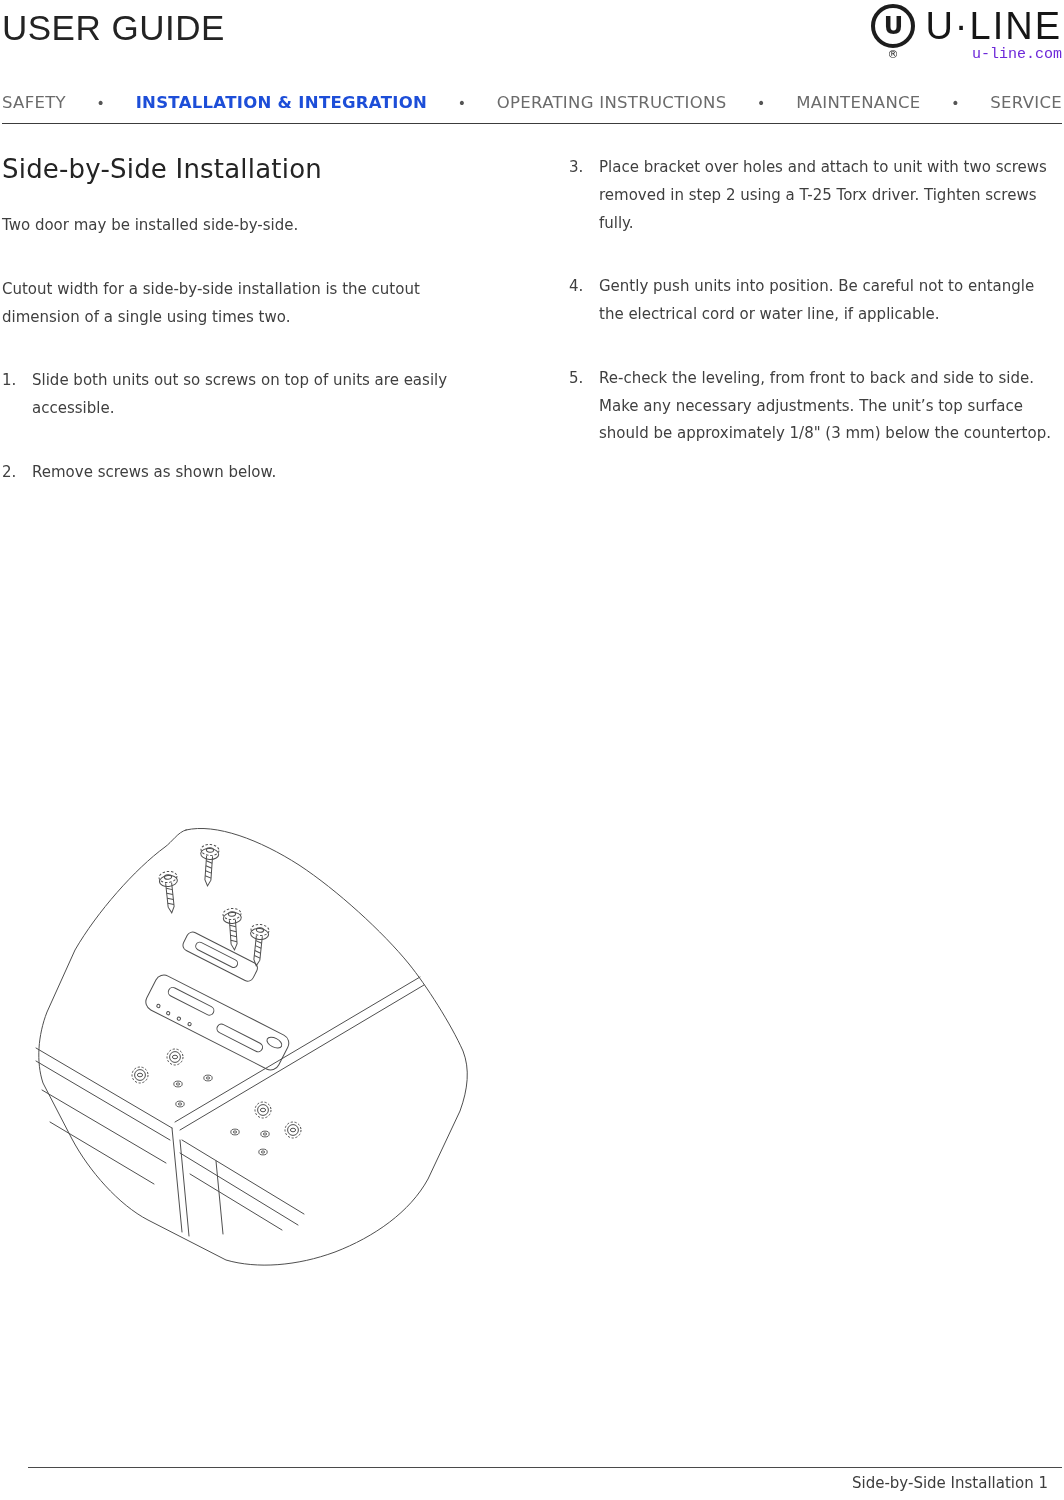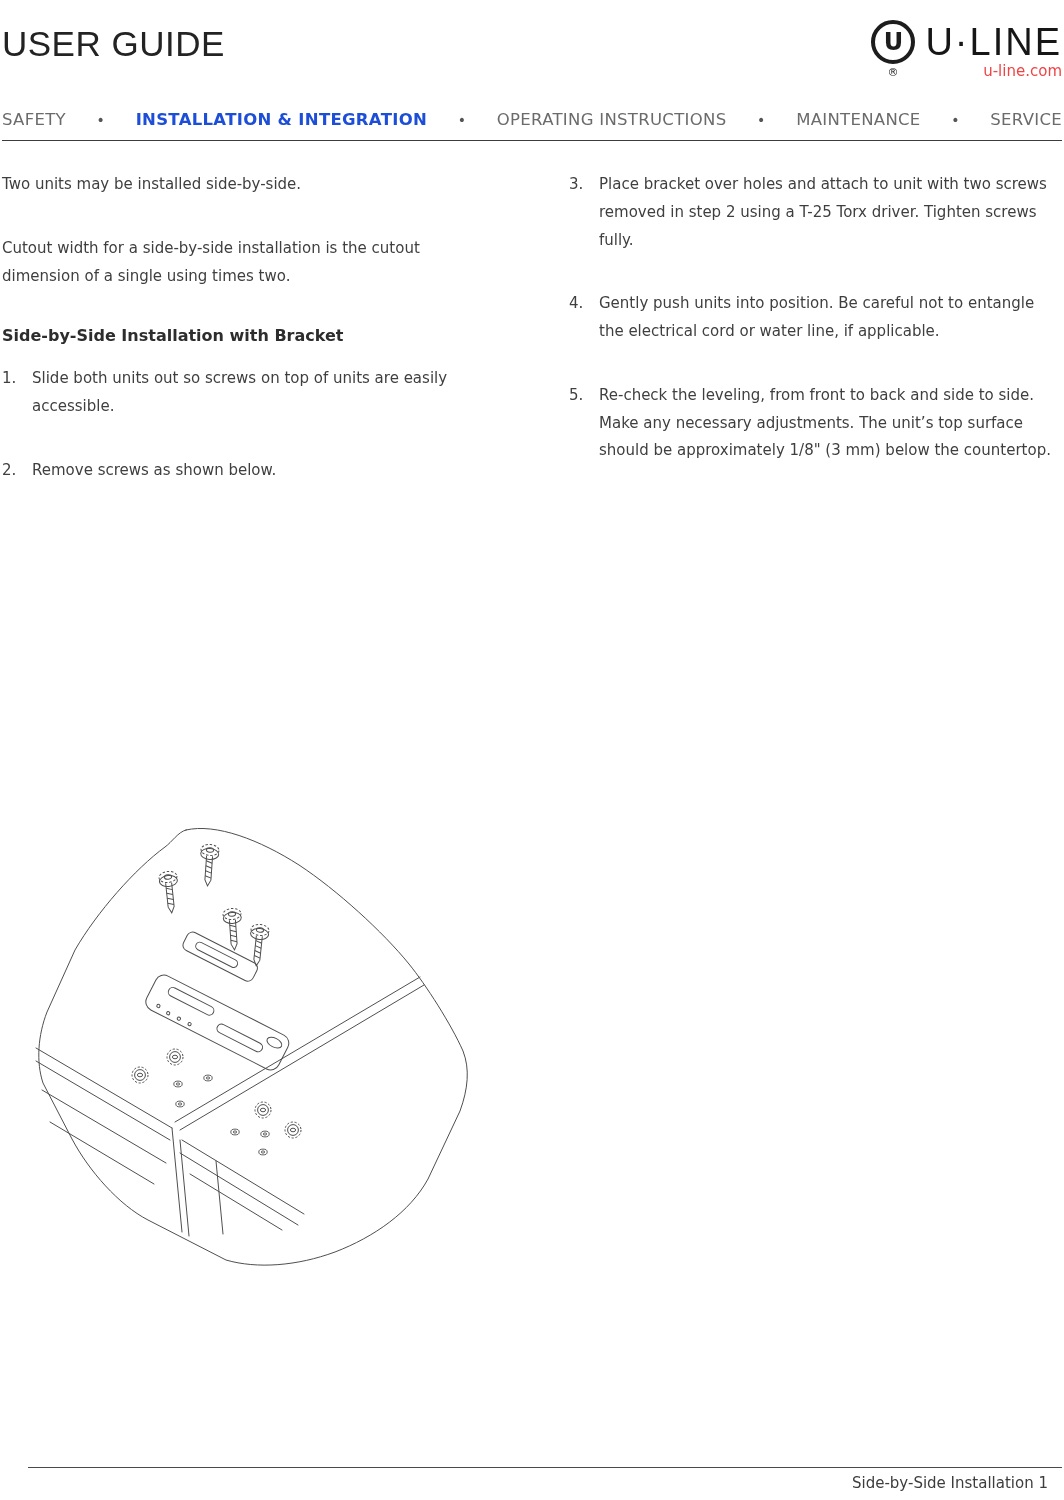--- a/index.html
+++ b/index.html
@@ -4,21 +4,21 @@
 <style>
   * { margin:0; padding:0; box-sizing:border-box; }
   html,body { background:#ffffff; }
   body {
     width:1064px; height:1500px;
     font-family:"DejaVu Sans", sans-serif;
     color:#3f3f3f;
     position:relative;
     overflow:hidden;
   }
-  .page { width:1064px; height:1348px; position:relative; padding:20px 2px 0 2px;border-radius:26px; }
+  .page { width:1064px; height:1348px; position:relative; padding:4px 2px 0 2px;border-radius:26px; }
 
   
   .header { display:flex; justify-content:space-between; align-items:flex-start; }
   .doc-title {
     font-size:35px; font-weight:400; color:#232323;
     letter-spacing:0.5px; padding-top:4px;
     font-family:"Liberation Sans","DejaVu Sans",sans-serif;
   }
   .logo { display:flex; flex-direction:column; align-items:flex-end; }
   .logo-row { display:flex; align-items:center; gap:10px; }
@@ -26,21 +26,21 @@
     width:44px; height:44px; border:4px solid #1d1d1d; border-radius:50%;
     display:flex; align-items:center; justify-content:center;
     font-weight:700; font-size:24px; color:#1d1d1d;
   }
   .logo-word {
     font-size:38px; font-weight:400; color:#161616; letter-spacing:2px;
     font-family:"Liberation Sans","DejaVu Sans",sans-serif;
   }
   .logo-sub { width:100%; display:flex; justify-content:space-between; align-items:baseline; margin-top:-2px; }
   .logo-reg { font-size:11px; color:#1d1d1d; padding-left:16px; }
-  .logo-site { font-size:15px; color:#ef4444; }
+  .logo-site { font-size:15px; color:#6d28d9;font-family:Liberation Mono, monospace; }
 
   
   .nav {
     margin-top:30px;
     display:flex; justify-content:space-between; align-items:baseline;
     font-size:16.5px; color:#6b6b6b; letter-spacing:0.3px; white-space:nowrap;
   }
   .nav .active { font-weight:700; color:#1d4ed8; }
   .nav .dot { font-size:14px; color:#555; }
   .rule { border:none; border-top:1.6px solid #3c3c3c; margin-top:11px; }
@@ -94,23 +94,23 @@
     <span class="dot">•</span>
     <span>MAINTENANCE</span>
     <span class="dot">•</span>
     <span>SERVICE</span>
   </div>
   <hr class="rule">
 
   <div class="main">
 
     <div class="col-left">
-      <p class="para">Two units may be installed side-by-side.</p>
+      <div class="col-title">Side-by-Side Installation</div>
+      <p class="para">Two door may be installed side-by-side.</p>
       <p class="para">Cutout width for a side-by-side installation is the cutout dimension of a single using times two.</p>
-      <div class="subheading">Side-by-Side Installation with Bracket</div>
       <div class="step">
         <span class="step-num">1.</span>
         <span class="step-text">Slide both units out so screws on top of units are easily accessible.</span>
       </div>
       <div class="step">
         <span class="step-num">2.</span>
         <span class="step-text">Remove screws as shown below.</span>
       </div>
     </div>
 

